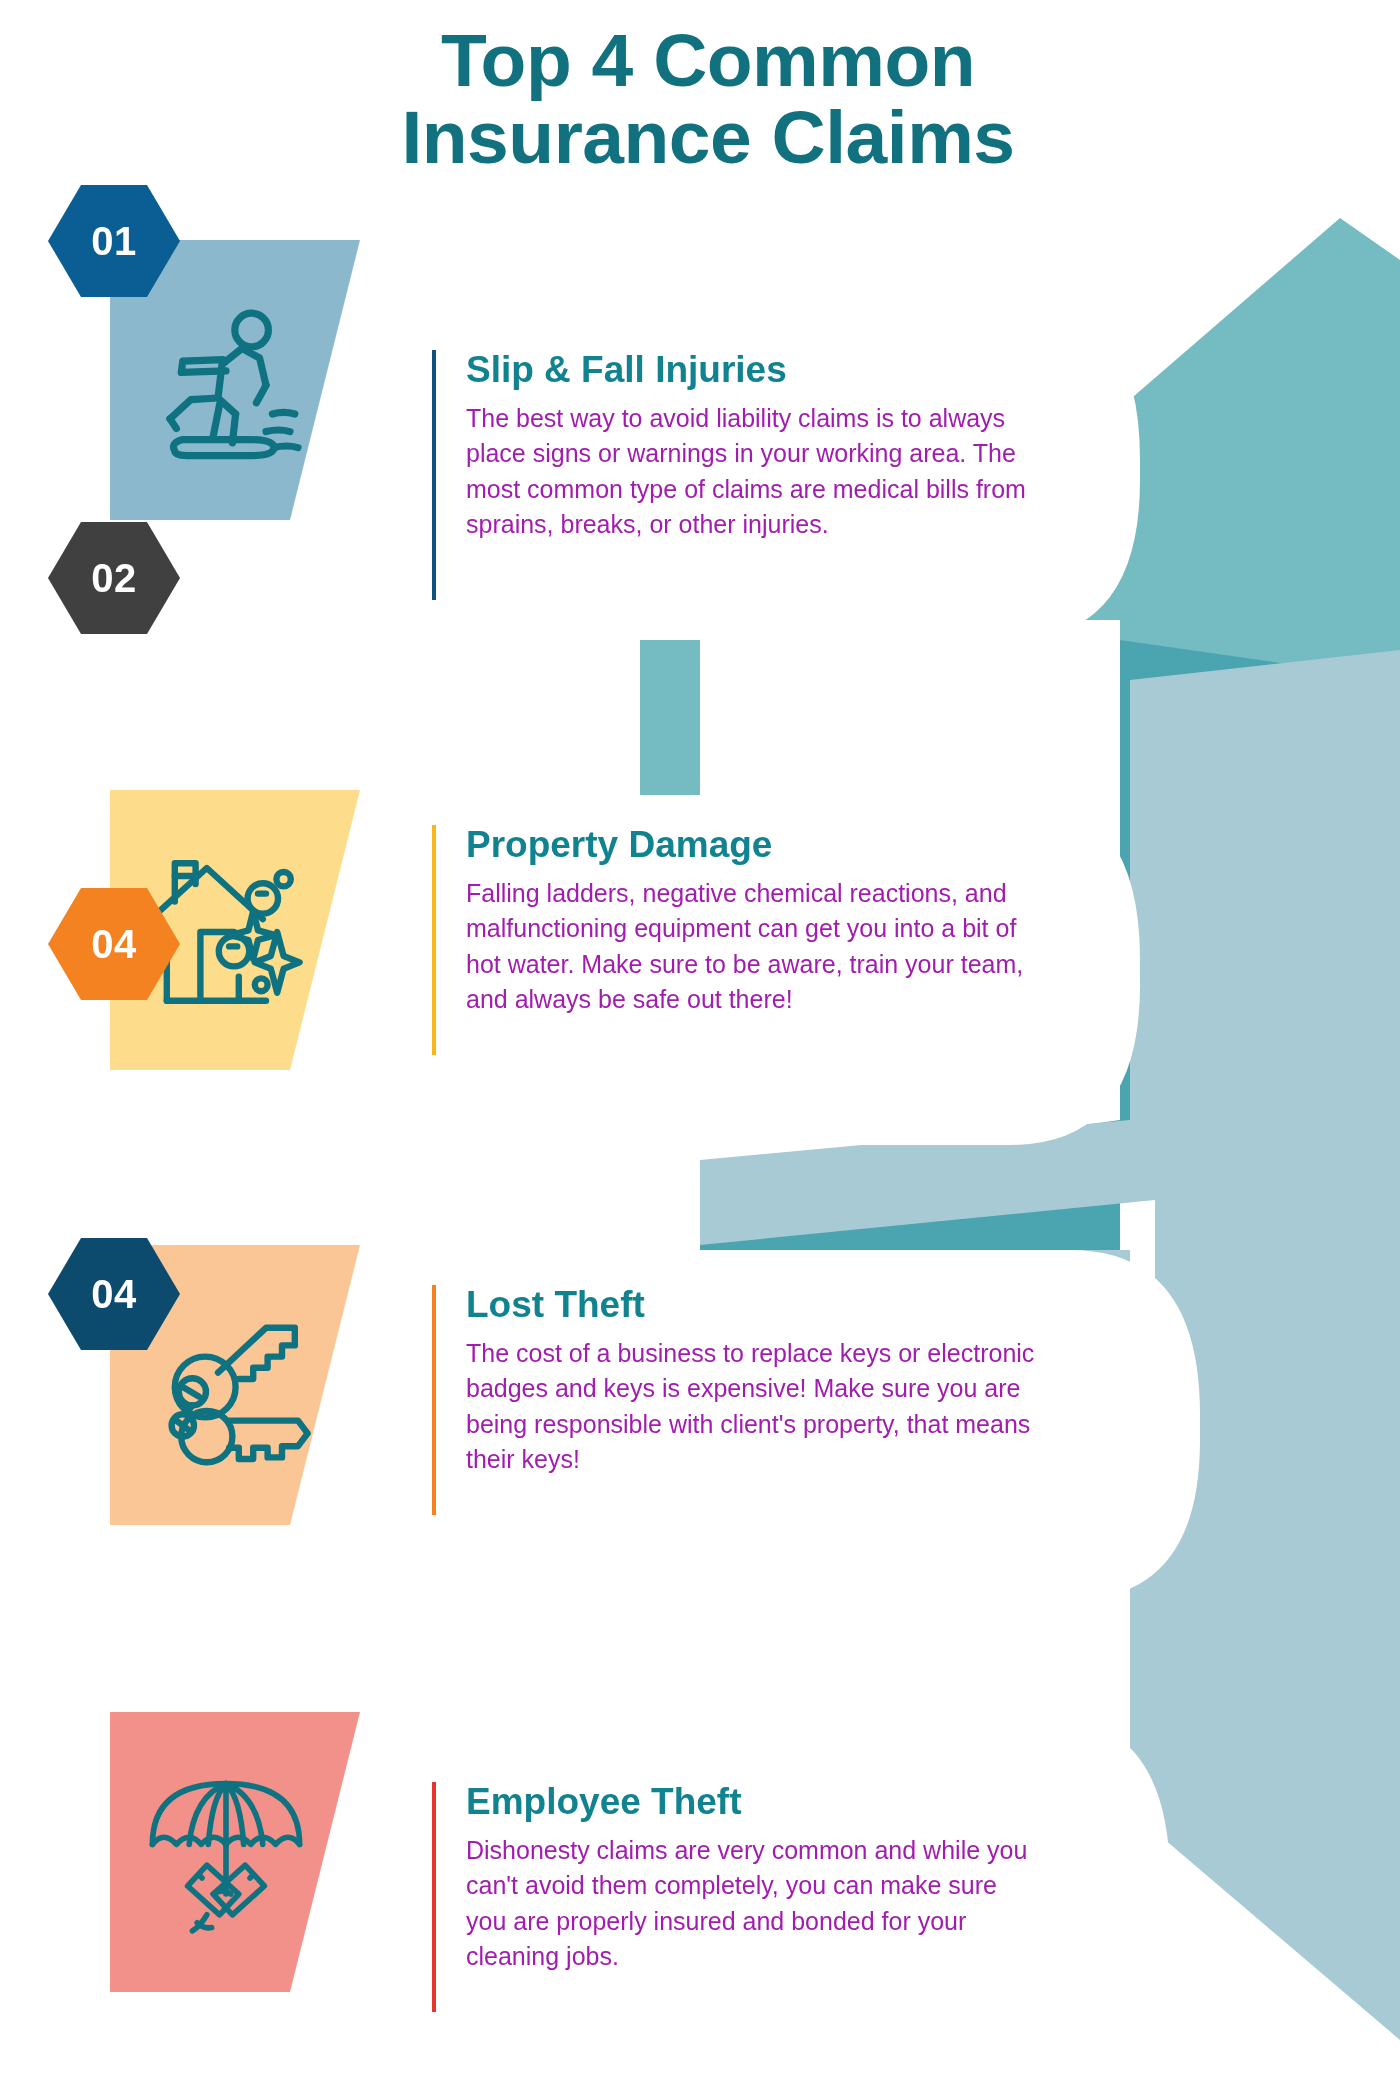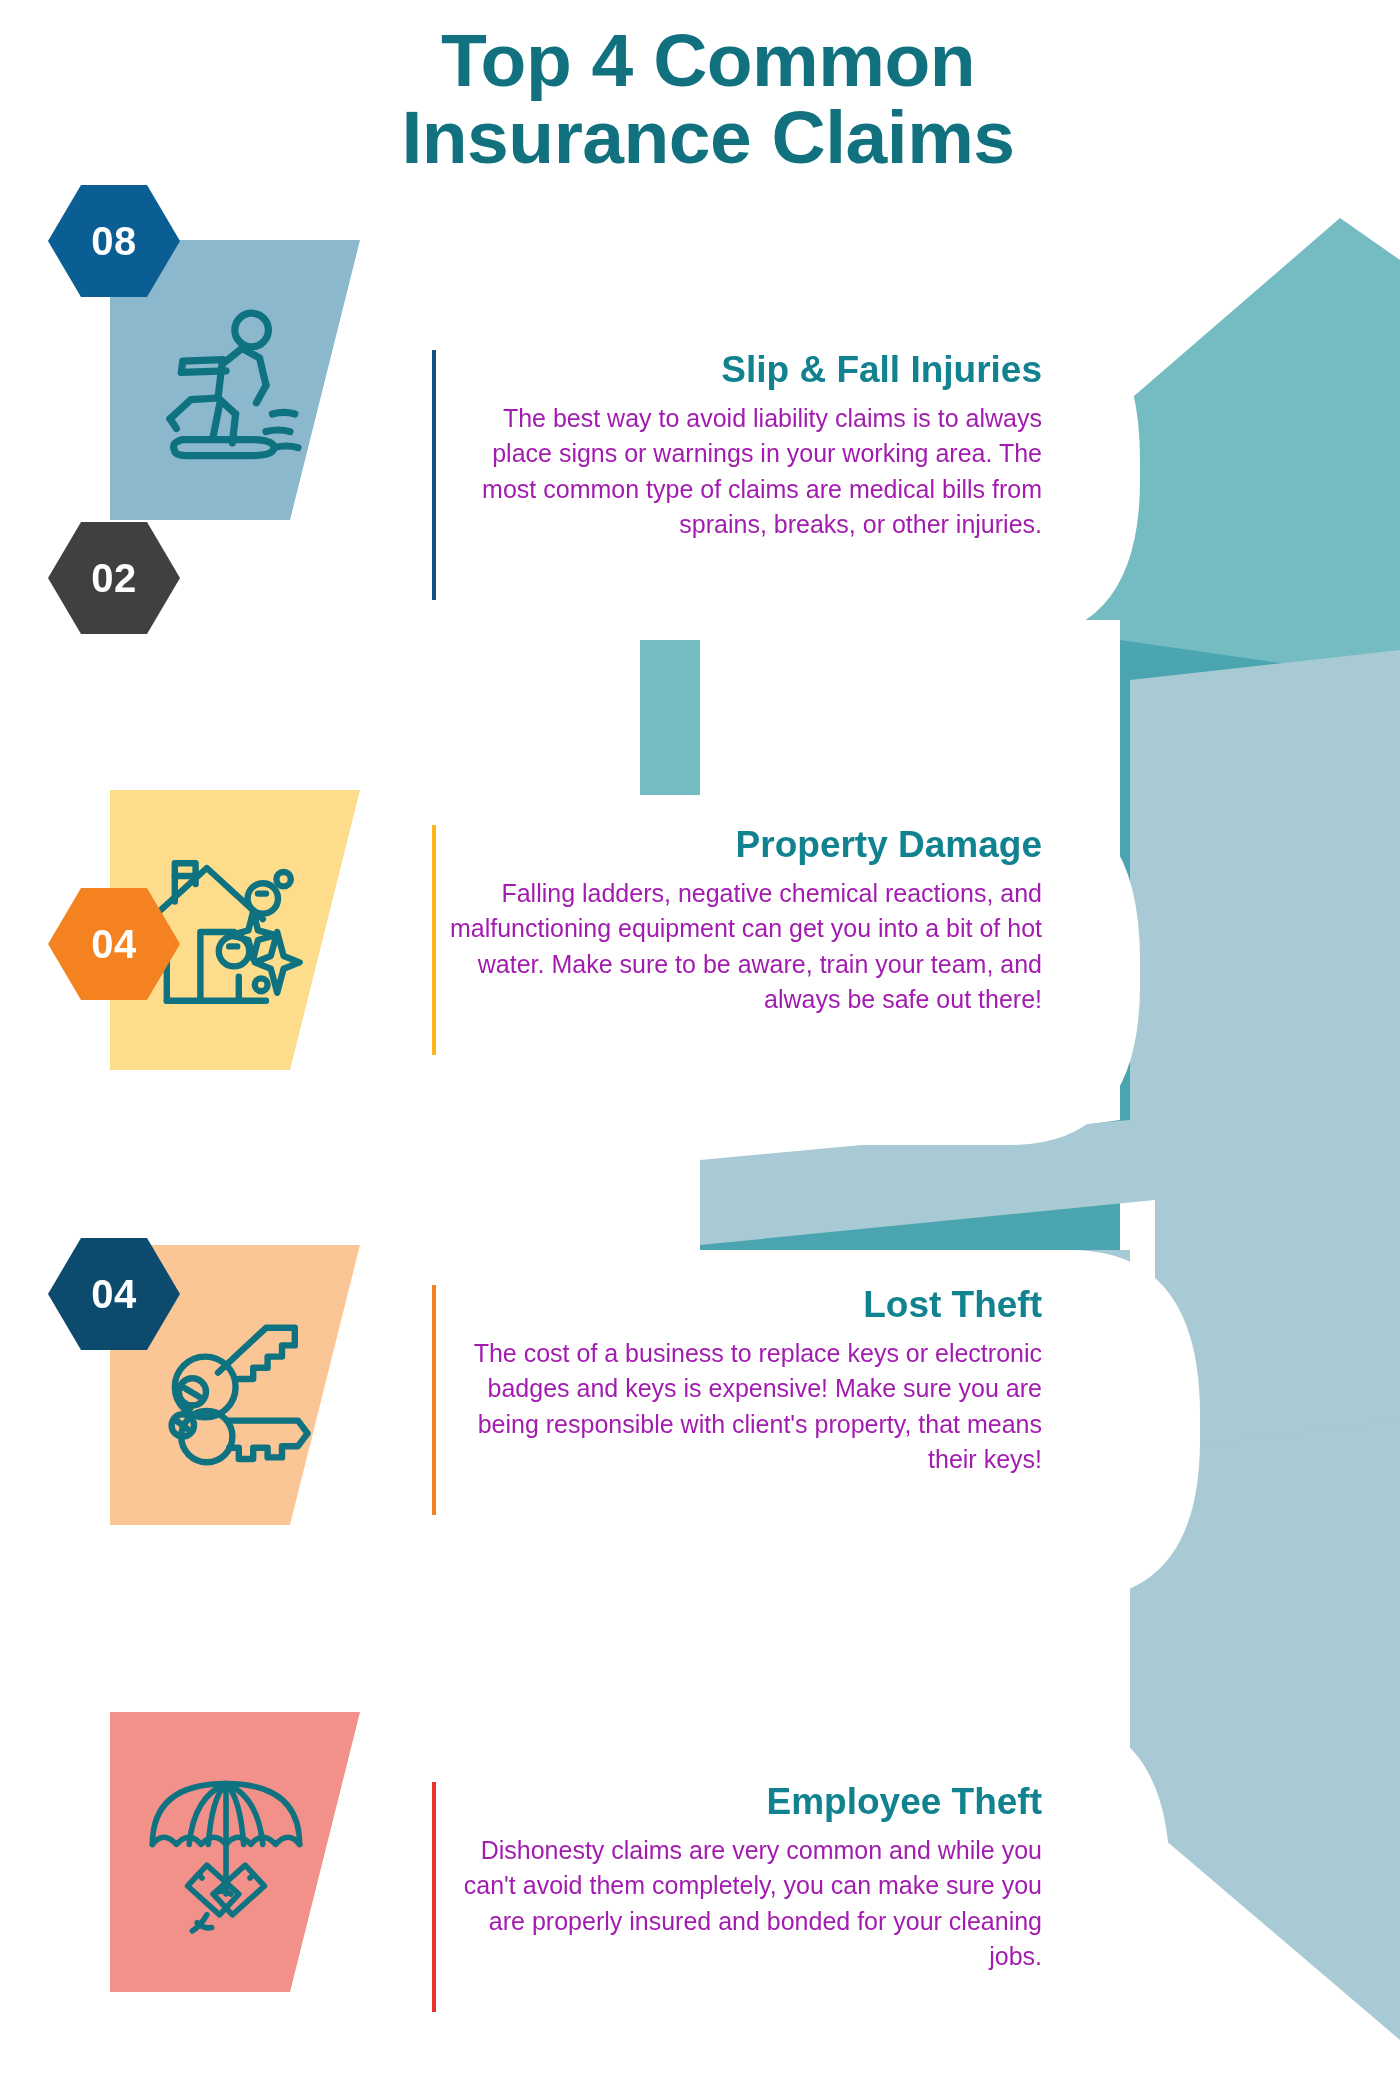--- a/index.html
+++ b/index.html
@@ -101,21 +101,21 @@
     position: absolute;
     width: 610px;
   }
   .rule {
     position: absolute;
     left: 0;
     top: 0;
     width: 4px;
     height: 100%;
   }
-  .txt-inner { padding-left: 16px; text-align: right; }
+  .txt-inner { padding-left: 34px; }
   .sec-title {
     font-size: 37px;
     font-weight: bold;
     color: #11828F;
     line-height: 1.1;
     margin-bottom: 10px;
   }
   .sec-body {
     font-size: 25px;
     line-height: 1.42;
@@ -172,21 +172,21 @@
         <path d="M30 146 L38 158"></path>
         <path d="M92 128 L84 168"></path>
         <path d="M112 140 L108 176"></path>
         <path d="M36 186 Q 30 176 46 172 L130 172 Q 160 172 160 182 Q 160 192 132 192 L52 192 Q 36 192 36 186 Z"></path>
         <path d="M158 140 Q 172 136 186 140"></path>
         <path d="M150 162 Q 166 158 180 162"></path>
         <path d="M160 182 Q 176 178 190 182"></path>
       </svg>
     </div>
     <div class="hex" style="left:48px; top:185px; background:#0A5E94;">
-      <span>08</span>
+      <span>01</span>
     </div>
     <div class="txt" style="left:432px; top:350px; height:250px;">
       <div class="rule" style="background:#10527F;"></div>
       <div class="txt-inner">
         <div class="sec-title">Slip &amp; Fall Injuries</div>
         <div class="sec-body">The best way to avoid liability claims is to always place signs or warnings in your working area. The most common type of claims are medical bills from sprains, breaks, or other injuries.</div>
       </div>
     </div>
   </div>
 

